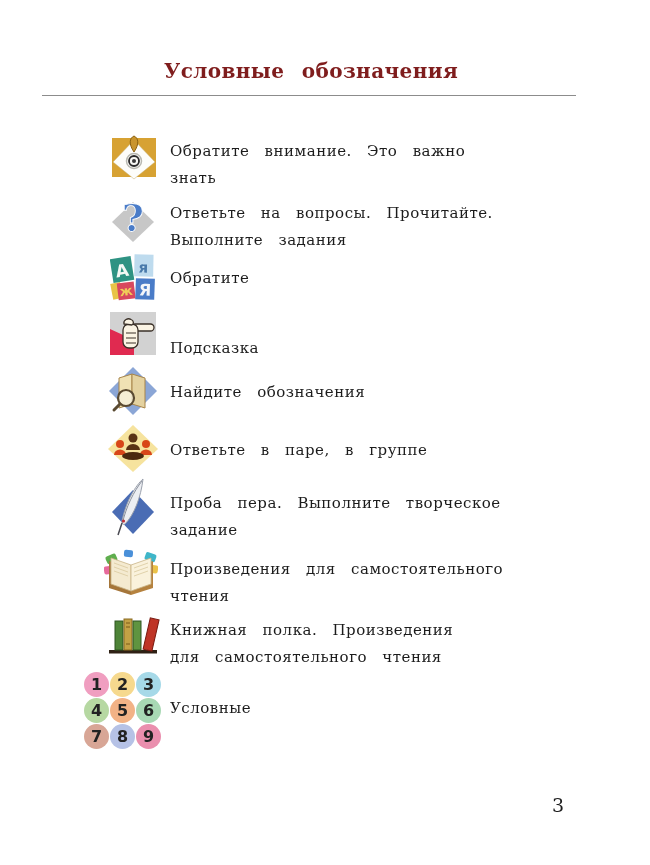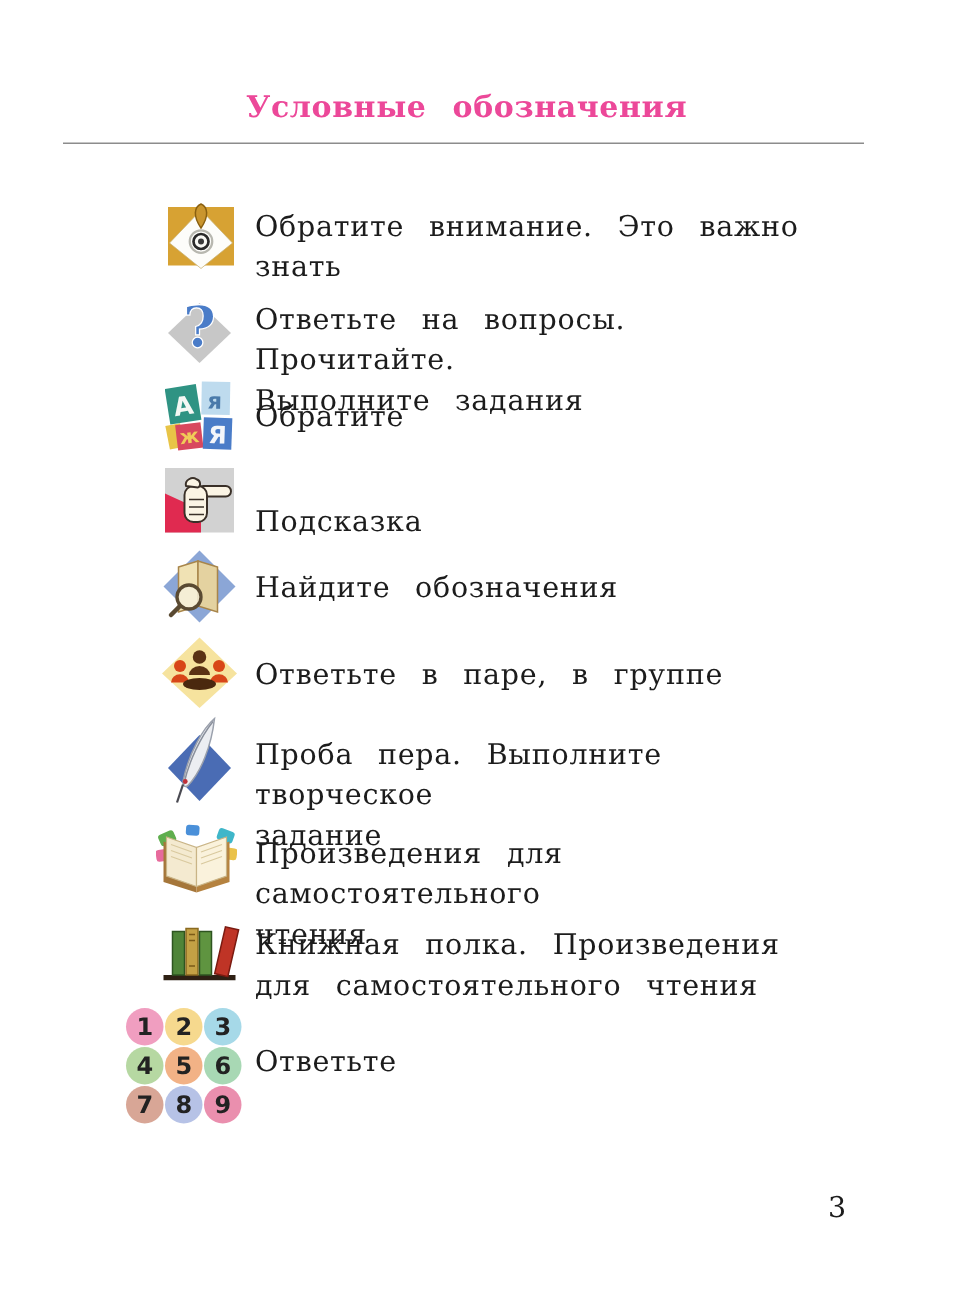--- a/index.html
+++ b/index.html
@@ -4,30 +4,30 @@
 <style>
   html,body{margin:0;padding:0;}
   body{
     width:650px;height:865px;position:relative;background:#ffffff;
     font-family:"DejaVu Serif","Liberation Serif",serif;color:#1c1c1c;
     overflow:hidden;
   }
   .page-title{
     position:absolute;top:59px;left:164px;
     font-size:20px;font-weight:bold;letter-spacing:.4px;word-spacing:10px;
-    color:#ec4899;white-space:nowrap;
+    color:#7f1d1d;white-space:nowrap;
   }
   .divider{
     position:absolute;top:95px;left:42px;width:534px;height:1px;background:#8c8c8c;
   }
   .row{position:absolute;left:0;width:650px;height:0;}
   .icon-box{position:absolute;}
   .item-text{
     position:absolute;left:170px;width:392px;
-    font-size:19px;line-height:27px;letter-spacing:.5px;word-spacing:10px;
+    font-size:15px;line-height:27px;letter-spacing:.5px;word-spacing:10px;
     white-space:pre-line;color:#1c1c1c;
   }
   .memo-grid{
     position:absolute;left:84px;top:2px;width:80px;
     display:grid;grid-template-columns:repeat(3,26px);grid-auto-rows:26px;
   }
   .memo-circle{
     width:25px;height:25px;border-radius:50%;
     display:flex;align-items:center;justify-content:center;
     font-family:"DejaVu Sans","Liberation Sans",sans-serif;
@@ -190,16 +190,16 @@
     <div class="memo-circle" style="background: rgb(240, 158, 192);">1</div>
     <div class="memo-circle" style="background: rgb(246, 217, 142);">2</div>
     <div class="memo-circle" style="background: rgb(166, 217, 232);">3</div>
     <div class="memo-circle" style="background: rgb(182, 216, 162);">4</div>
     <div class="memo-circle" style="background: rgb(242, 178, 134);">5</div>
     <div class="memo-circle" style="background: rgb(168, 216, 180);">6</div>
     <div class="memo-circle" style="background: rgb(216, 166, 150);">7</div>
     <div class="memo-circle" style="background: rgb(182, 194, 230);">8</div>
     <div class="memo-circle" style="background: rgb(234, 143, 174);">9</div>
   </div>
-  <div class="item-text" style="top:25px">Ответьте</div>
+  <div class="item-text" style="top:25px">Условные</div>
 </div>
 
 <div class="page-number">3</div>
 
 </body></html>

